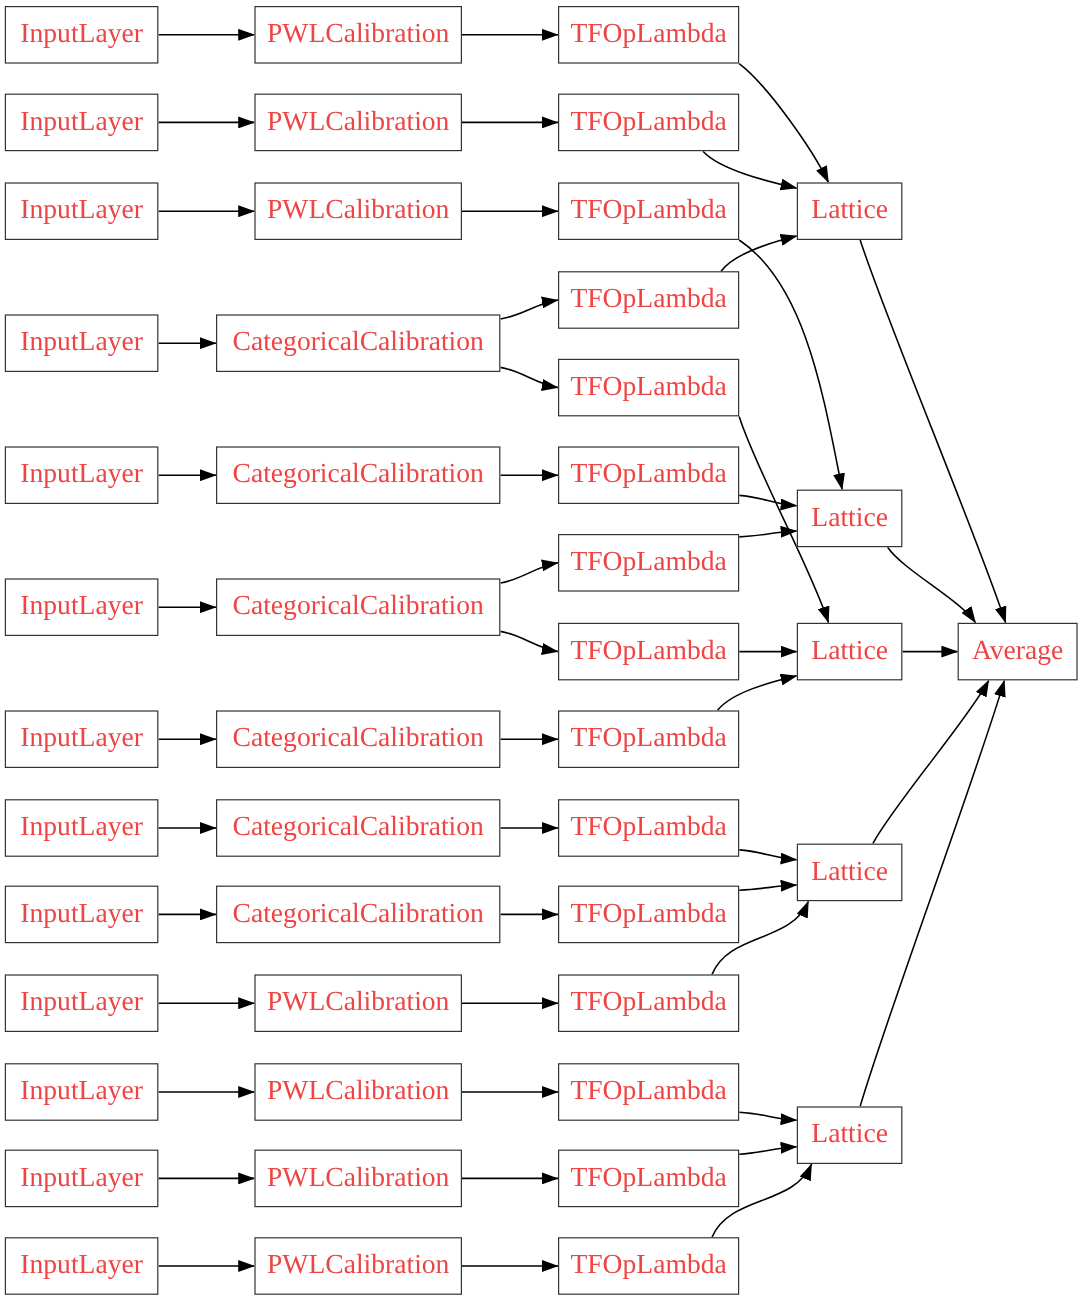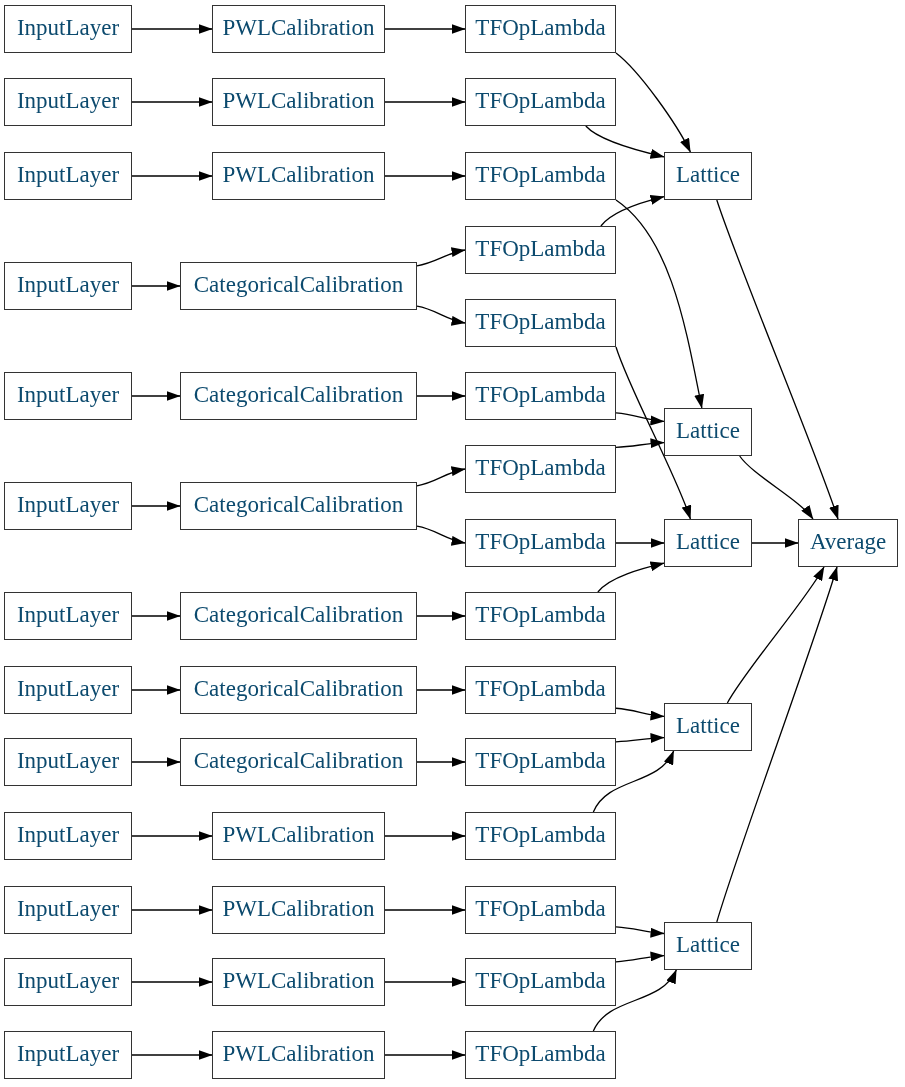--- a/index.html
+++ b/index.html
@@ -33,21 +33,21 @@
     box-sizing: border-box;
     background: var(--node-fill, #ffffff);
     border: 1.4px solid var(--node-border, #333333);
     display: flex;
     align-items: center;
     justify-content: center;
   }
   .node-label {
     font-size: 23px;
     line-height: 1;
-    color: #0c4a6e;
+    color: #ef4444;
     white-space: nowrap;
     padding-bottom: 3px;
   }
 </style>
 </head>
 <body>
 
 <div class="canvas">
   <svg class="edge-layer" width="905" height="1087" viewBox="0 0 905 1087">
     <defs>

